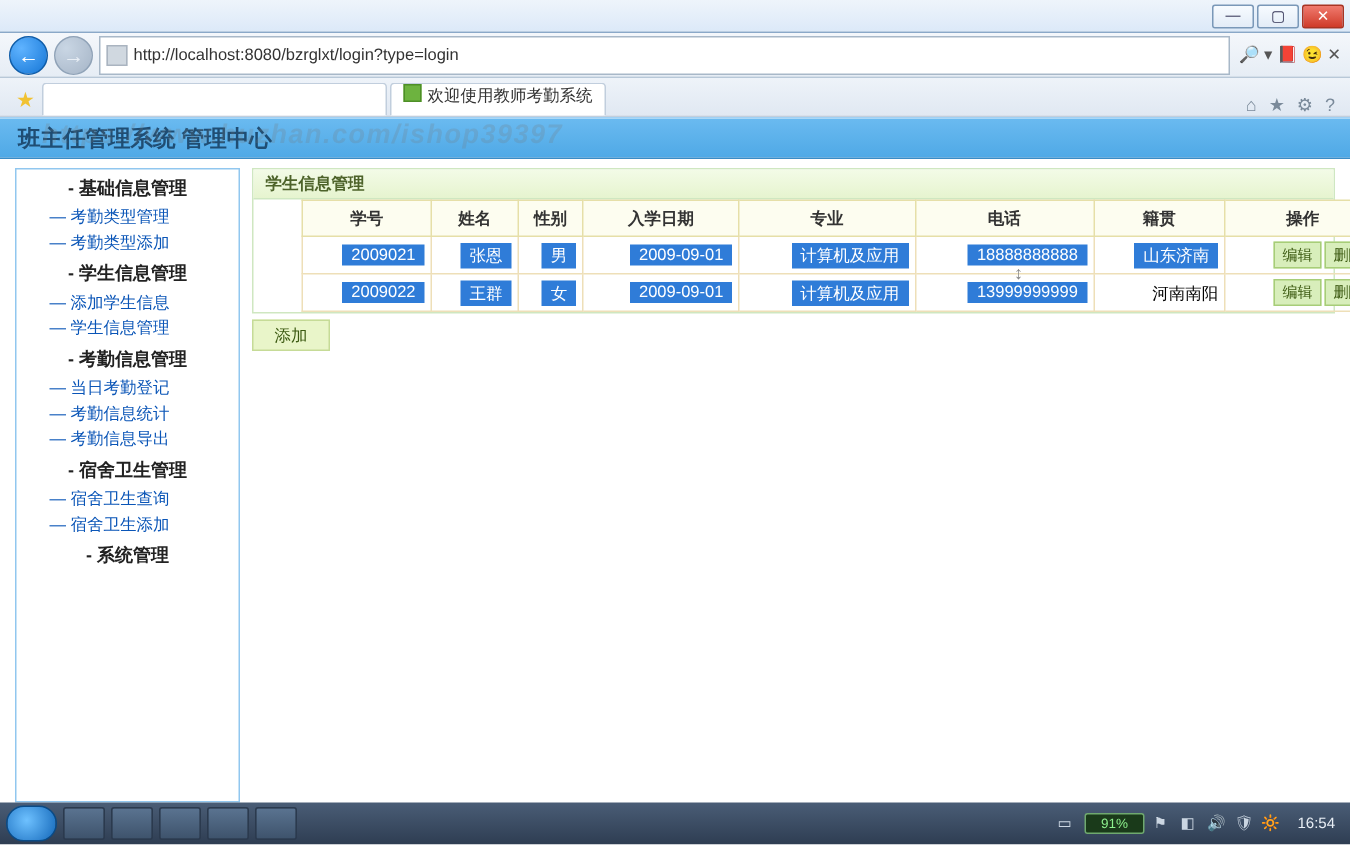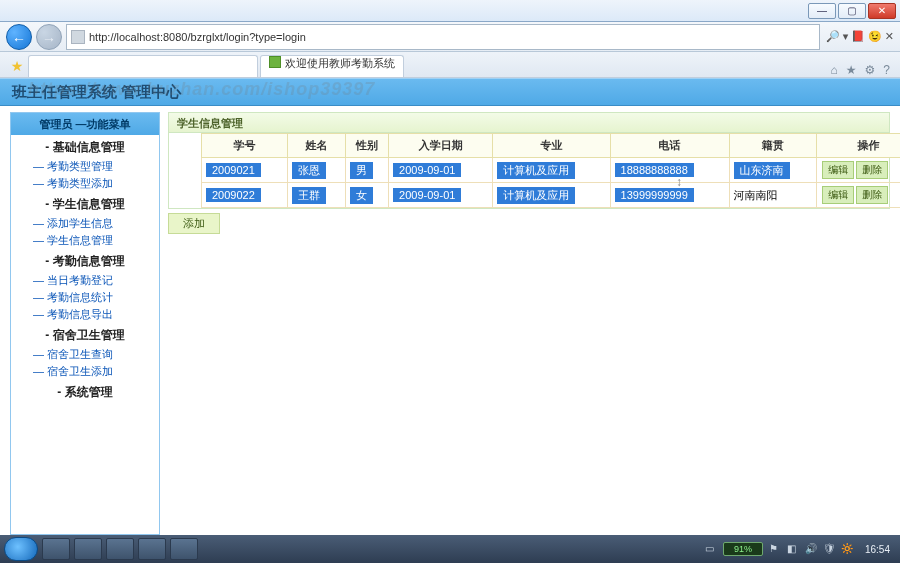--- a/index.html
+++ b/index.html
@@ -38,21 +38,21 @@
 .side-cat{ font-size:12px; font-weight:bold; color:#222; padding:4px 6px 2px 6px;text-align:center;}
 .side-cat::before{ content:"- ";}
 .side-link{ font-size:11px; color:#0a55b7; padding:1px 0 1px 22px; cursor:pointer;}
 .side-link::before{ content:"— "; color:#0a55b7;}
 
 .main{ flex:1; padding:6px 10px 0 4px;}
 .panel{ border:1px solid #cfe7c1;}
 .panel-hdr{ height:20px; background:linear-gradient(#f3fbe7,#e6f4cf); color:#4d632a; font-size:11px; font-weight:bold; padding-left:8px; line-height:20px; border-bottom:1px solid #cfe7c1;}
 table{ width:100%; border-collapse:collapse; font-size:11px;margin-left:32px;}
 th{ background:#fdfdf0; border:1px solid #e6dfa8; padding:4px 0; color:#333;}
-td{ border:1px solid #eedfb8; padding:3px 4px; text-align:left; height:22px;}
+td{ border:1px solid #eedfb8; padding:3px 4px; text-align:right; height:22px;}
 .hl{ background:#2f7cd8; color:#fff; display:inline-block; padding:1px 6px;}
 .btn-action{ background:#d8eebb; border:1px solid #a7cd78; color:#3c5a12; font-size:10px; padding:1px 5px; margin:0 1px; cursor:pointer; display:inline-block;}
 .add-btn{ background:#e9f5c9; border:1px solid #c6db97; color:#3c5a12; font-size:11px; padding:2px 14px; margin-top:4px; cursor:pointer;}
 .cursor-ind{ position:absolute; left:672px; top:175px; width:14px; height:14px; display:flex; align-items:center; justify-content:center; color:#888; font-size:12px; pointer-events:none;}
 
 
 .taskbar{ position:absolute; left:0; right:0; bottom:0; height:28px; background:linear-gradient(#4a5d76,#2e3d52); display:flex; align-items:center; padding:0 4px; gap:4px;}
 .start{ width:34px; height:24px; border-radius:12px; background:radial-gradient(circle at 40% 40%, #6ec1ff,#1367b9); border:1px solid #0a4a85;}
 .task-ico{ width:28px; height:22px; background:linear-gradient(#5a7390,#3e536c); border:1px solid #2b3a4e; border-radius:2px;}
 .tray{ margin-left:auto; display:flex; align-items:center; gap:6px; color:#e8eef5; font-size:10px;}
@@ -96,21 +96,20 @@
   </div>
 </div>
 
 <div class="banner">
   <span>班主任管理系统  管理中心</span>
   <span class="watermark">https://www.huzhan.com/ishop39397</span>
 </div>
 
 <div class="workspace">
   <div class="sidebar">
-    <div class="side-hdr">管理员  —功能菜单</div>
     <div id="sidebody">
         <div class="side-cat">基础信息管理</div>
         <div class="side-link">考勤类型管理</div>
         <div class="side-link">考勤类型添加</div>
         <div class="side-cat">学生信息管理</div>
         <div class="side-link">添加学生信息</div>
         <div class="side-link">学生信息管理</div>
         <div class="side-cat">考勤信息管理</div>
         <div class="side-link">当日考勤登记</div>
         <div class="side-link">考勤信息统计</div>

